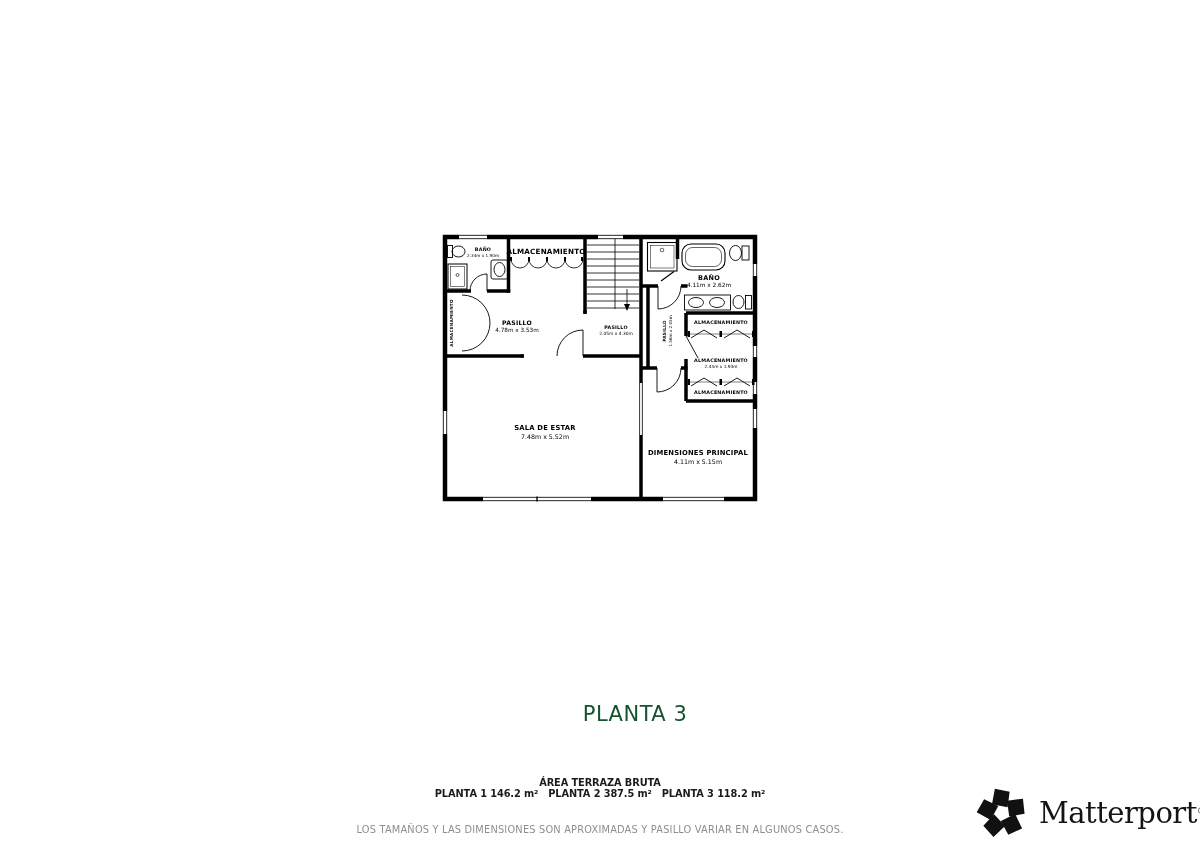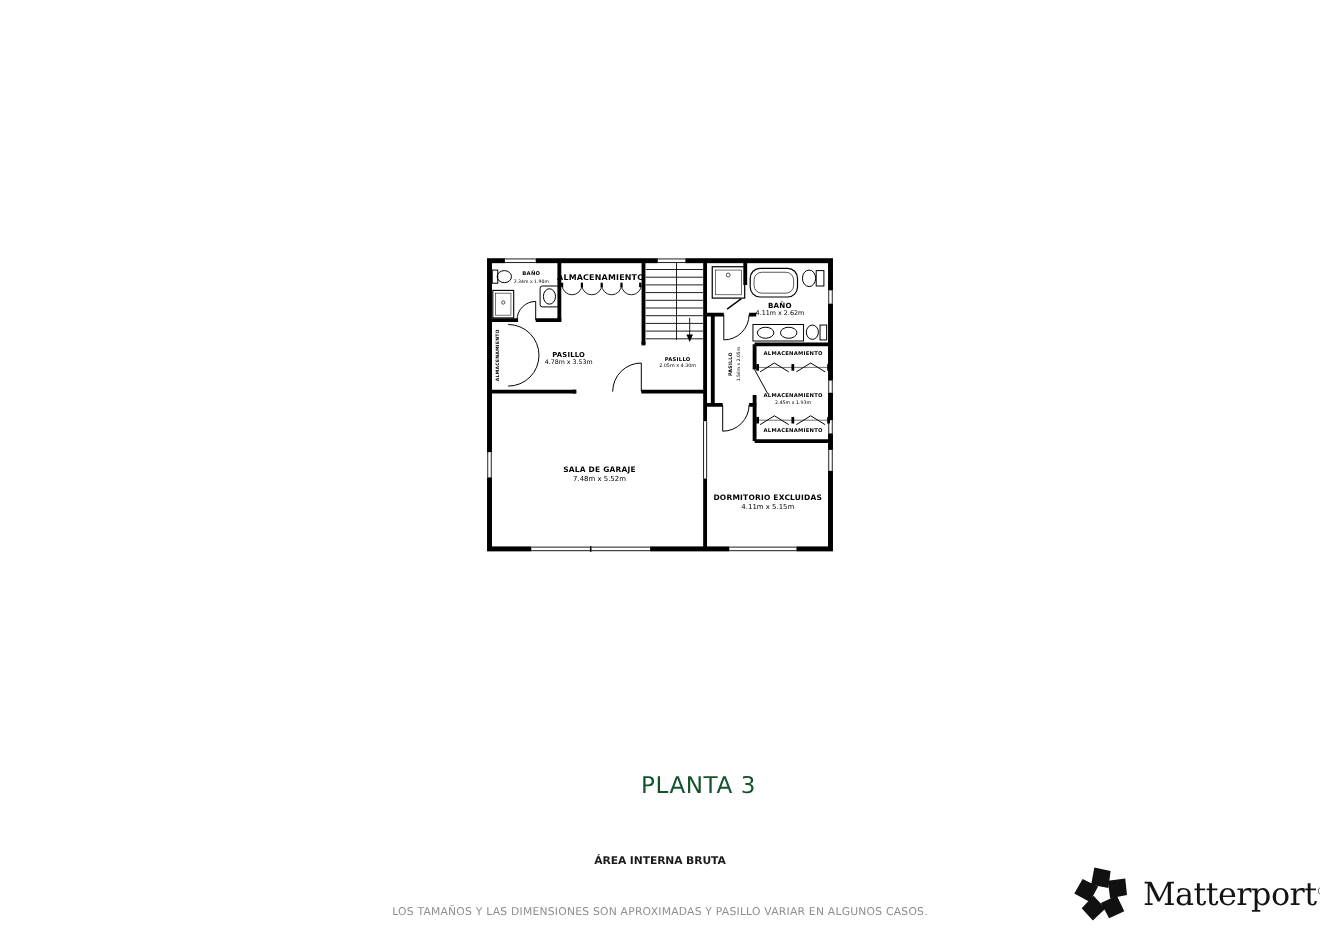--- a/index.html
+++ b/index.html
@@ -225,33 +225,34 @@
       <span class="nm" style="font-size:4.8px;">ALMACENAMIENTO</span>
     </div>
     <div class="lbl" style="left:280px;top:131px;">
       <span class="nm" style="font-size:4.8px;">ALMACENAMIENTO</span>
       <span class="dm" style="font-size:4.3px;">2.45m x 1.93m</span>
     </div>
     <div class="lbl" style="left:280px;top:160px;">
       <span class="nm" style="font-size:4.8px;">ALMACENAMIENTO</span>
     </div>
     <div class="lbl" style="left:104px;top:199px;">
-      <span class="nm" style="font-size:6.8px;">SALA DE GARAJE</span>
+      <span class="nm" style="font-size:6.8px;">SALA DE ESTAR</span>
       <span class="dm" style="font-size:6.3px;">7.48m x 5.52m</span>
     </div>
     <div class="lbl" style="left:257px;top:224px;">
-      <span class="nm" style="font-size:6.8px;">DORMITORIO EXCLUIDAS</span>
+      <span class="nm" style="font-size:6.8px;">DIMENSIONES PRINCIPAL</span>
       <span class="dm" style="font-size:6.3px;">4.11m x 5.15m</span>
     </div>
   </div>
 
   <div id="floor-title">PLANTA 3</div>
 
   <div id="summary">
-    <div>ÁREA INTERNA BRUTA</div>
+    <div>ÁREA TERRAZA BRUTA</div>
+    <div>PLANTA 1 146.2 m²&nbsp;&nbsp;&nbsp;PLANTA 2 387.5 m²&nbsp;&nbsp;&nbsp;PLANTA 3 118.2 m²</div>
   </div>
   <div id="disclaimer">LOS TAMAÑOS Y LAS DIMENSIONES SON APROXIMADAS Y PASILLO VARIAR EN ALGUNOS CASOS.</div>
 
   <div id="brand">
     <svg width="56" height="56" viewBox="-30 -30 60 60">
       <g fill="#111" transform="rotate(-10)">
         <path d="M -3,-27 L 12,-21 L 7,-5 L -9,-11 Z"></path>
         <path d="M -3,-27 L 12,-21 L 7,-5 L -9,-11 Z" transform="rotate(72)"></path>
         <path d="M -3,-27 L 12,-21 L 7,-5 L -9,-11 Z" transform="rotate(144)"></path>
         <path d="M -3,-27 L 12,-21 L 7,-5 L -9,-11 Z" transform="rotate(216)"></path>

